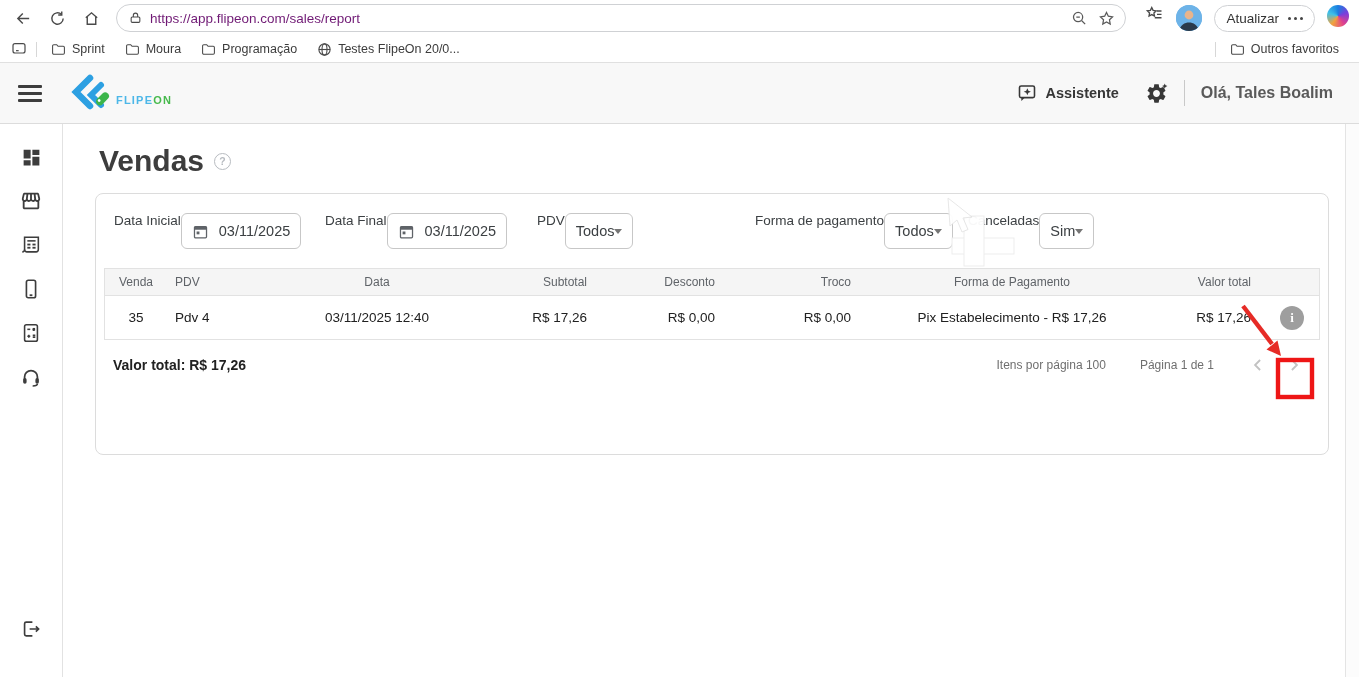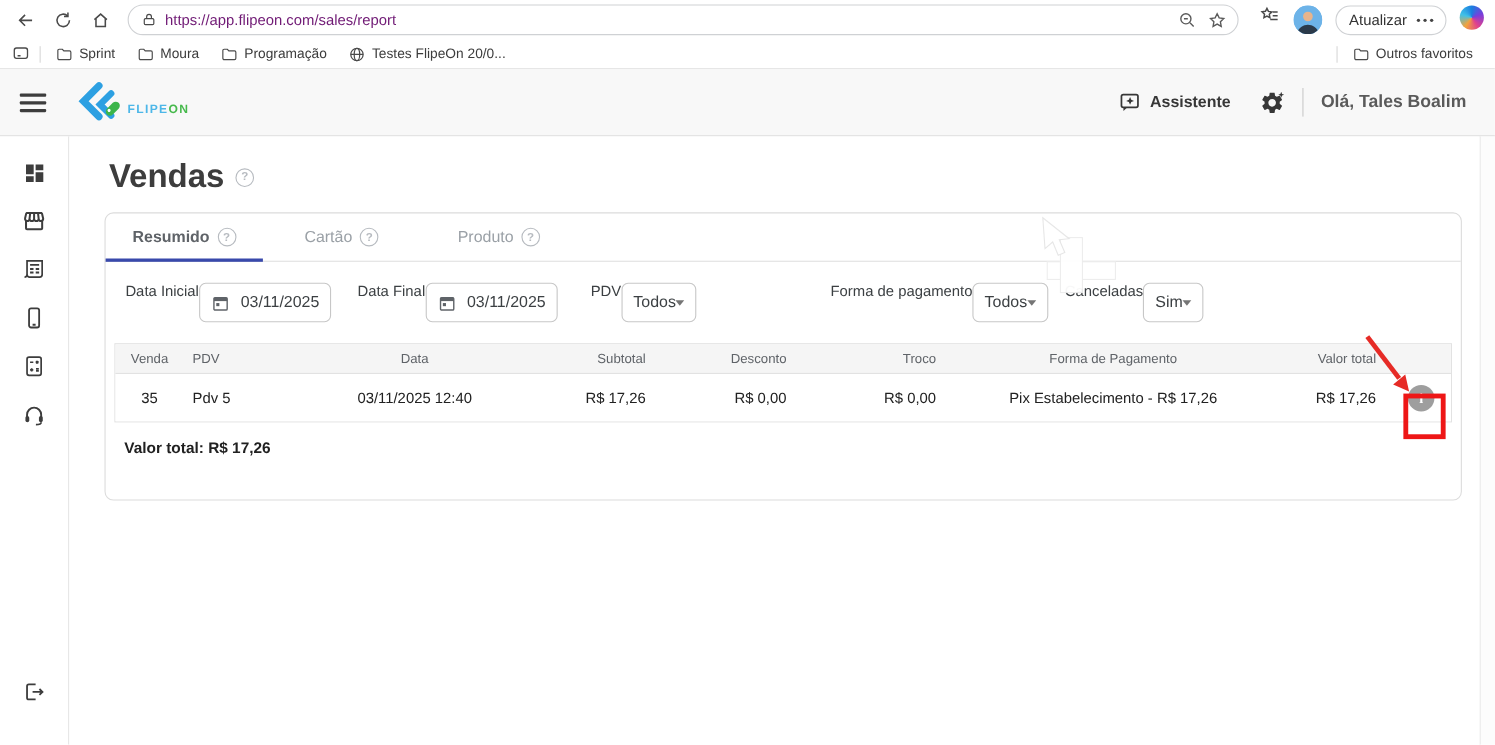--- a/index.html
+++ b/index.html
@@ -301,34 +301,20 @@
   </div>
 
   <div class="main">
     <div class="page-title-row">
       <h1 class="page-title">Vendas</h1>
       <span class="help-circle"></span>
     </div>
 
     <div class="card">
 
-      <div class="tabs">
-        <div class="tab active">
-          <span>Resumido</span>
-          <span class="help-circle"></span>
-        </div>
-        <div class="tab">
-          <span>Cartão</span>
-          <span class="help-circle"></span>
-        </div>
-        <div class="tab">
-          <span>Produto</span>
-          <span class="help-circle"></span>
-        </div>
-      </div>
 
       <div class="filters">
         <div class="fgroup" style="width:191px; margin-right:20px;">
           <span class="flabel">Data Inicial</span>
           <div class="fbox">
             <svg width="17" height="17" viewBox="0 0 24 24" style="margin-right:10px">
                 <rect x="3.5" y="5" width="17" height="16" rx="1.5" fill="none" stroke="#5f6368" stroke-width="1.8"></rect>
                 <rect x="3.5" y="5" width="17" height="4.5" fill="#5f6368"></rect>
                 <rect x="6.5" y="12" width="4" height="4" fill="#5f6368"></rect>
               </svg>
@@ -376,35 +362,47 @@
           <div class="c-data">Data</div>
           <div class="c-sub">Subtotal</div>
           <div class="c-desc">Desconto</div>
           <div class="c-troco">Troco</div>
           <div class="c-forma">Forma de Pagamento</div>
           <div class="c-valor">Valor total</div>
           <div class="c-info"></div>
         </div>
         <div class="trow">
           <div class="c-venda">35</div>
-          <div class="c-pdv">Pdv 5</div>
+          <div class="c-pdv">Pdv 4</div>
           <div class="c-data">03/11/2025 12:40</div>
           <div class="c-sub">R$ 17,26</div>
           <div class="c-desc">R$ 0,00</div>
           <div class="c-troco">R$ 0,00</div>
           <div class="c-forma">Pix Estabelecimento - R$ 17,26</div>
           <div class="c-valor">R$ 17,26</div>
           <div class="c-info">
               <span class="info-dot"></span>
             </div>
         </div>
       </div>
 
       <div class="tfoot">
         <span class="total-label">Valor total: R$ 17,26</span>
+        <div class="tfoot-right">
+          <span>Itens por página 100</span>
+          <span>Página 1 de 1</span>
+          <div class="pg-chevrons">
+            <svg width="20" height="20" viewBox="0 0 24 24" fill="none" stroke="#c2c2c2" stroke-width="2.2">
+                <path d="M14.5 6 L8.5 12 L14.5 18"></path>
+              </svg>
+            <svg width="20" height="20" viewBox="0 0 24 24" fill="none" stroke="#c2c2c2" stroke-width="2.2">
+                <path d="M9.5 6 L15.5 12 L9.5 18"></path>
+              </svg>
+          </div>
+        </div>
       </div>
     </div>
   </div>
 
   <div class="scroll-strip"></div>
 </div>
 
 <svg class="overlay" width="1359" height="677" viewBox="0 0 1359 677">
 
   <g opacity="0.96">

